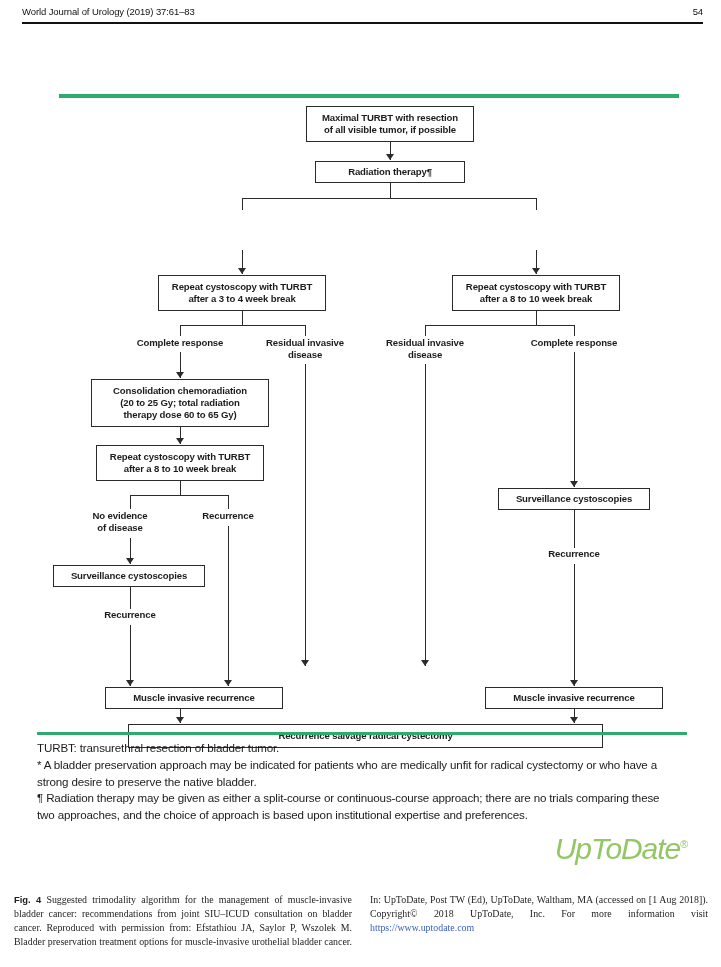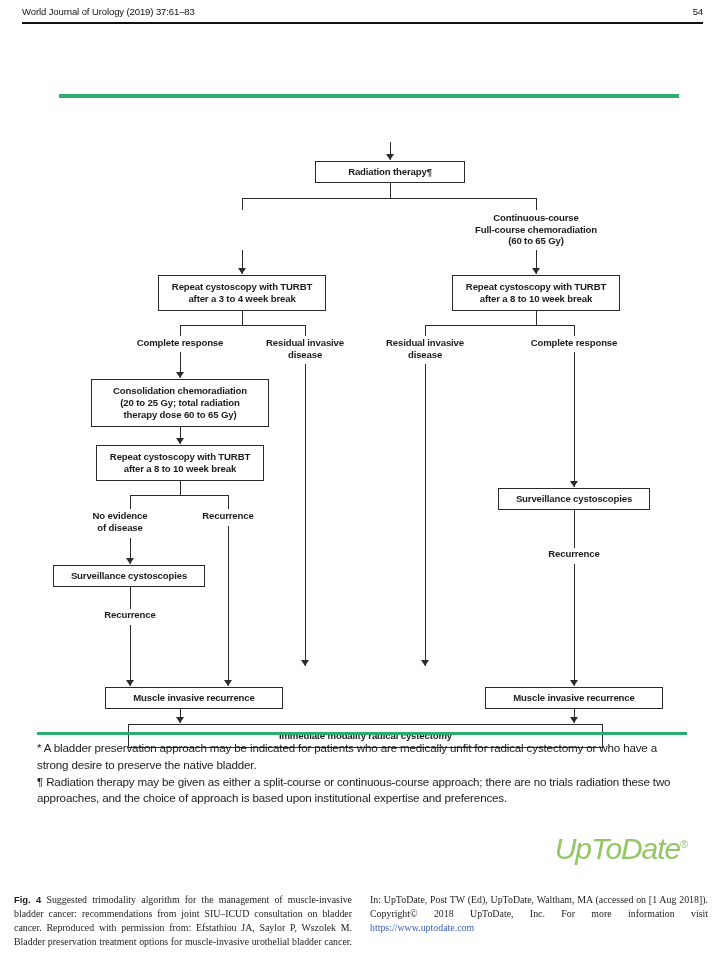--- a/index.html
+++ b/index.html
@@ -150,33 +150,32 @@
   <span>54</span>
 </div>
 <div class="runhead-rule"></div>
 
 <div class="figure-panel">
 
   <div class="green-rule-top"></div>
 
   <div class="flow">
 
+    <div class="node" style="left:281px; top:8px; width:168px; height:36px;">Maximal TURBT with resection
+of all visible tumor, if possible</div>
     <div class="vline" style="left:364.5px; top:44px; height:18px;"></div>
     <div class="arrow" style="left:360.8px; top:56px;"></div>
 
     <div class="node" style="left:290px; top:63px; width:150px; height:22px;">Radiation therapy¶</div>
 
     <div class="vline" style="left:364.5px; top:85px; height:15px;"></div>
     <div class="hline" style="left:217px; top:99.5px; width:295px;"></div>
     <div class="vline" style="left:217px; top:99.5px; height:12px;"></div>
     <div class="vline" style="left:511px; top:99.5px; height:12px;"></div>
 
-    <div class="label" style="left:421px; top:114px; width:180px;">Continuous-course
-Full-course chemoradiation
-(60 to 65 Gy)</div>
 
     <div class="vline" style="left:217px; top:152px; height:24px;"></div>
     <div class="arrow" style="left:213.3px; top:170px;"></div>
     <div class="vline" style="left:511px; top:152px; height:24px;"></div>
     <div class="arrow" style="left:507.3px; top:170px;"></div>
 
     <div class="node" style="left:133px; top:177px; width:168px; height:36px;">Repeat cystoscopy with TURBT
 after a 3 to 4 week break</div>
     <div class="node" style="left:427px; top:177px; width:168px; height:36px;">Repeat cystoscopy with TURBT
 after a 8 to 10 week break</div>
@@ -244,28 +243,29 @@
     <div class="arrow" style="left:545.3px; top:582px;"></div>
 
     <div class="node" style="left:80px; top:589px; width:178px; height:22px;">Muscle invasive recurrence</div>
     <div class="node" style="left:460px; top:589px; width:178px; height:22px;">Muscle invasive recurrence</div>
 
     <div class="vline" style="left:155px; top:611px; height:14px;"></div>
     <div class="arrow" style="left:151.3px; top:619px;"></div>
     <div class="vline" style="left:549px; top:611px; height:14px;"></div>
     <div class="arrow" style="left:545.3px; top:619px;"></div>
 
-    <div class="node wide" style="left:103px; top:626px; width:475px; height:24px;">Immediate modality radical cystectomy</div>
+    <div class="node wide" style="left:103px; top:626px; width:475px; height:24px;">Recurrence salvage radical cystectomy</div>
   </div>
 
   <div class="green-rule-bottom"></div>
 
   <div class="footnotes">
+    <p>TURBT: transurethral resection of bladder tumor.</p>
     <p>* A bladder preservation approach may be indicated for patients who are medically unfit for radical cystectomy or who have a strong desire to preserve the native bladder.</p>
-    <p>¶ Radiation therapy may be given as either a split-course or continuous-course approach; there are no trials radiation these two approaches, and the choice of approach is based upon institutional expertise and preferences.</p>
+    <p>¶ Radiation therapy may be given as either a split-course or continuous-course approach; there are no trials comparing these two approaches, and the choice of approach is based upon institutional expertise and preferences.</p>
   </div>
 
   <div class="uptodate-logo">
     <span>UpToDate</span><sup>®</sup>
   </div>
 </div>
 
 <div class="caption">
   <b>Fig. 4</b><span> Suggested trimodality algorithm for the management of muscle-invasive bladder cancer: recommendations from joint SIU–ICUD consultation on bladder cancer. Reproduced with permission from: Efstathiou JA, Saylor P, Wszolek M. Bladder preservation treatment options for muscle-invasive urothelial bladder cancer. In: UpToDate, Post TW (Ed), UpToDate, Waltham, MA (accessed on [1 Aug 2018]). Copyright© 2018 UpToDate, Inc. For more information visit </span><span class="url">https://www.uptodate.com</span>
 </div>

